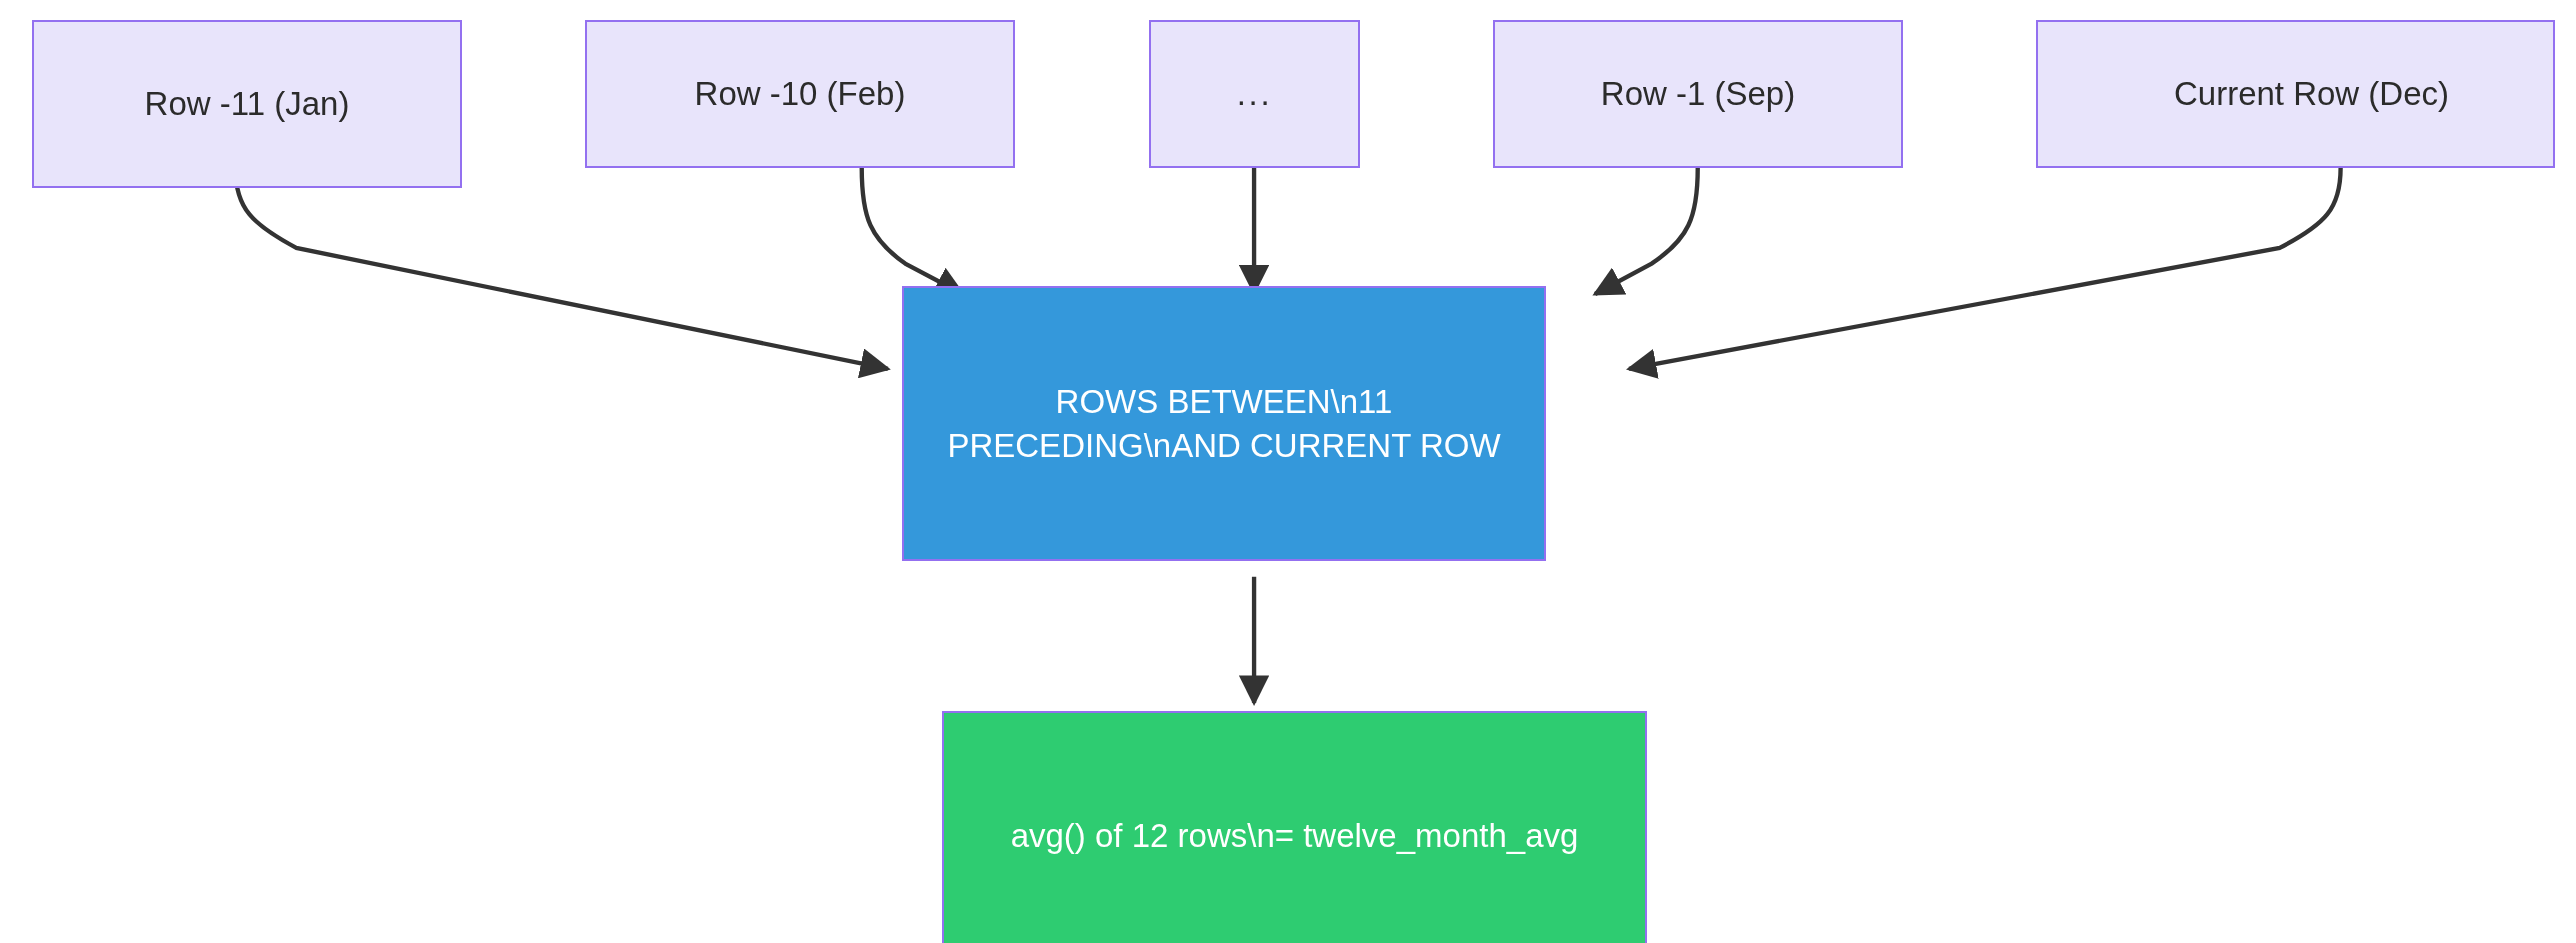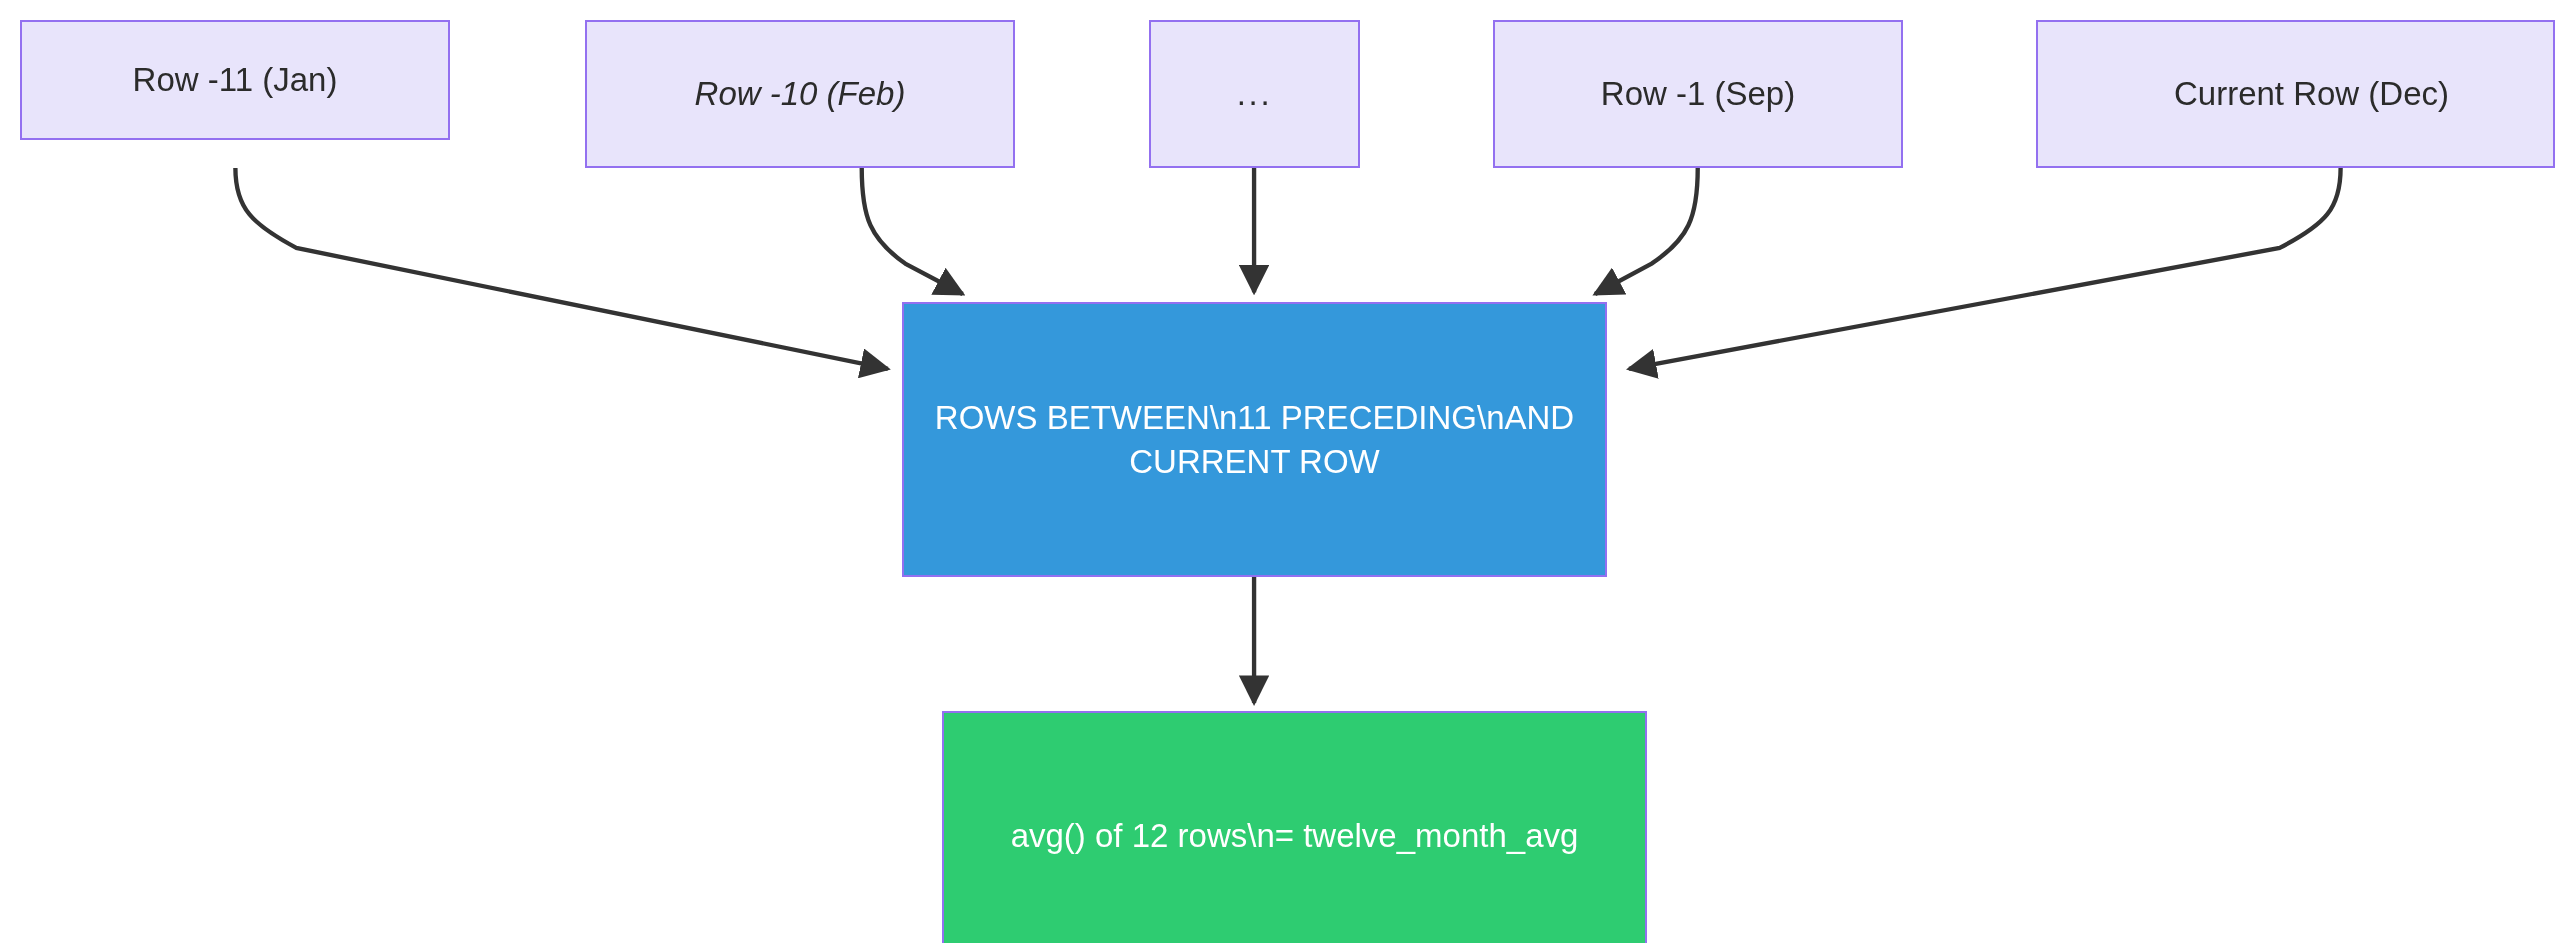--- a/index.html
+++ b/index.html
@@ -79,41 +79,41 @@
 
     <path d="M 1441,193 L 1441,336" fill="none" stroke="#333333" stroke-width="5" marker-end="url(#arrow)"></path>
 
     <path d="M 1951,193 C 1951,250 1940,275 1898,303 L 1833,338" fill="none" stroke="#333333" stroke-width="5" marker-end="url(#arrow)"></path>
 
     <path d="M 2690,193 C 2690,240 2672,258 2620,285 L 1872,424" fill="none" stroke="#333333" stroke-width="5" marker-end="url(#arrow)"></path>
 
     <path d="M 1441,663 L 1441,808" fill="none" stroke="#333333" stroke-width="5" marker-end="url(#arrow)"></path>
   </svg>
 
-  <div class="node node-input" style="left:20px; top:20px; width:430px; height:120px;">
+  <div class="node node-input" style="left:32px; top:20px; width:430px; height:168px;">
     <span class="node-label">Row -11 (Jan)</span>
   </div>
 
-  <div class="node node-input" style="left:585px; top:20px; width:430px; height:148px;font-style:italic;">
+  <div class="node node-input" style="left:585px; top:20px; width:430px; height:148px;">
     <span class="node-label">Row -10 (Feb)</span>
   </div>
 
   <div class="node node-input" style="left:1149px; top:20px; width:211px; height:148px;">
     <span class="node-label ellipsis-label">...</span>
   </div>
 
   <div class="node node-input" style="left:1493px; top:20px; width:410px; height:148px;">
     <span class="node-label">Row -1 (Sep)</span>
   </div>
 
   <div class="node node-input" style="left:2036px; top:20px; width:519px; height:148px;padding-left:32px;">
     <span class="node-label">Current Row (Dec)</span>
   </div>
 
-  <div class="node node-frame" style="left:902px; top:302px; width:705px; height:275px;">
+  <div class="node node-frame" style="left:902px; top:286px; width:644px; height:275px;">
     <span class="node-label">ROWS BETWEEN\n11 PRECEDING\nAND CURRENT ROW</span>
   </div>
 
   <div class="node node-result" style="left:902px; top:711px; width:705px; height:250px;margin-left:40px;">
     <span class="node-label">avg() of 12 rows\n= twelve_month_avg</span>
   </div>
 
 </div>
 
 

